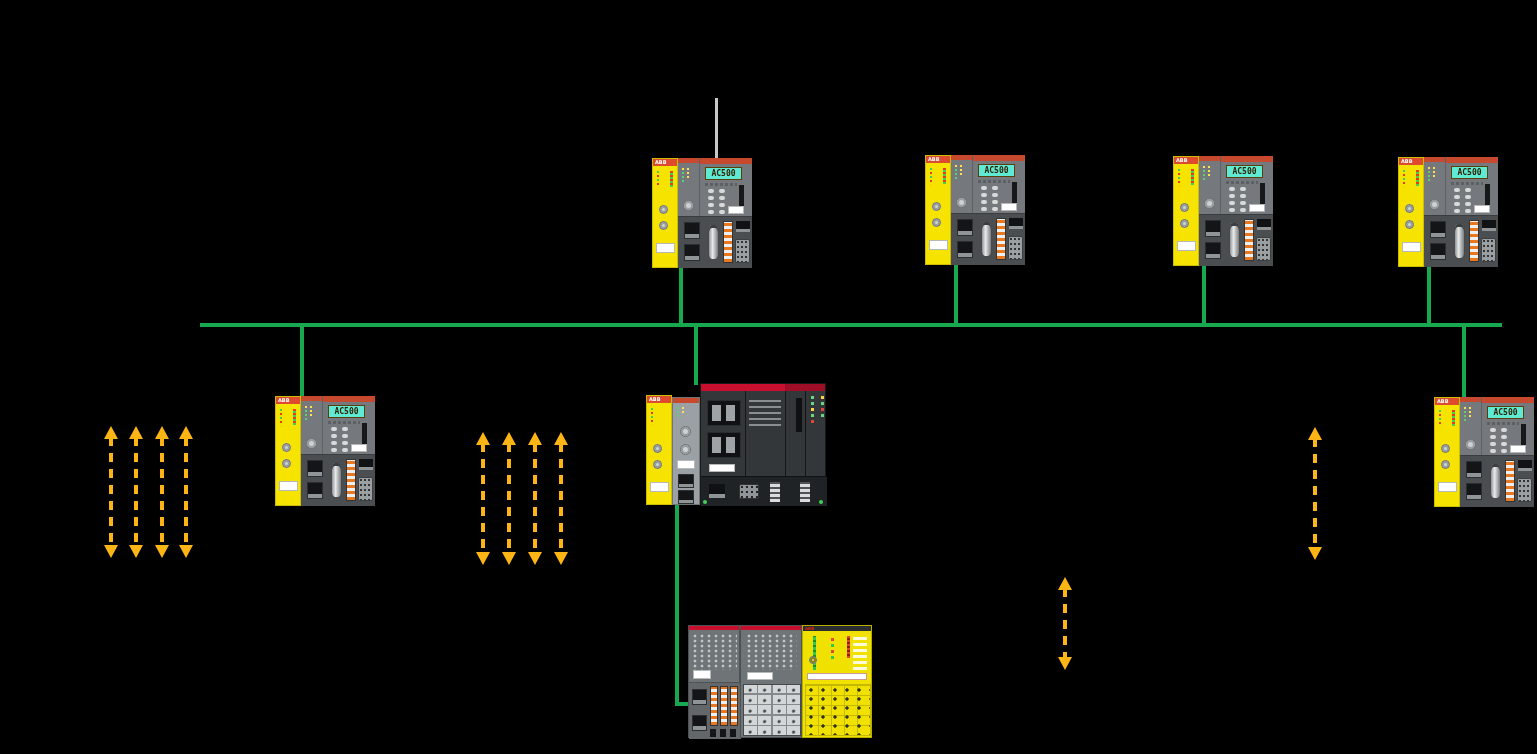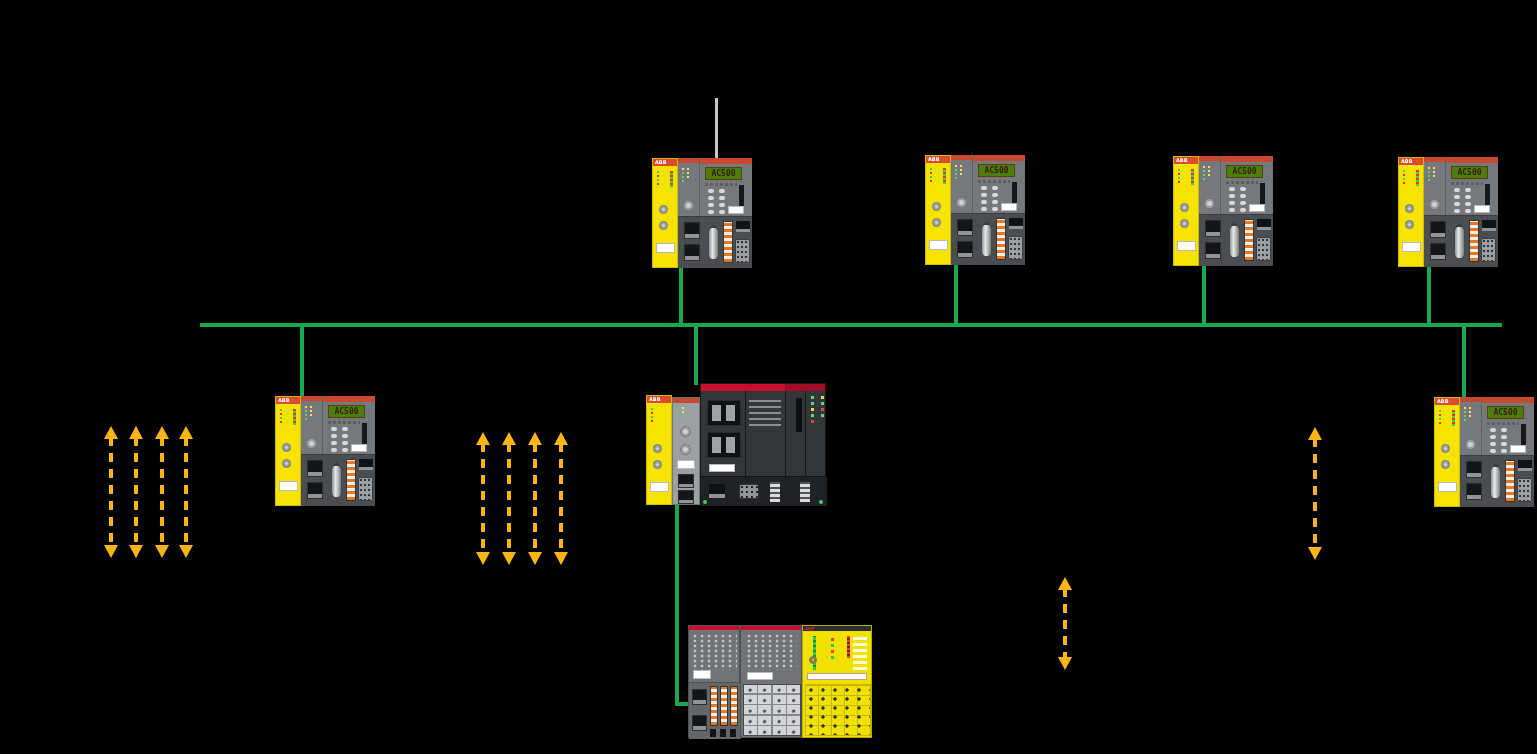--- a/index.html
+++ b/index.html
@@ -44,21 +44,21 @@
   .small .gmod{left:26px;top:0;width:22px;height:110px;background:#75797D;border-right:1px solid #5e6265;}
   .small .gm-head{left:0;top:0;width:100%;height:5px;background:#C74A2F;}
   .small .gm-leds{left:4px;top:10px;width:2px;height:2px;background:#ffe14d;
      box-shadow:5px 0 #ffe14d,0 4px #59d36b,5px 4px #ffe14d,0 8px #59d36b,5px 8px #ffe14d,0 12px #59d36b;}
   .small .gm-k1{left:5px;top:42px;width:11px;height:11px;}
   .small .gm-k2{left:5px;top:60px;width:11px;height:11px;}
   .small .gm-lbl{left:3px;top:78px;width:15px;height:9px;}
 
   .small .cpu{left:48px;top:0;width:52px;height:110px;background:#75797D;}
   .small .cpu-head{left:0;top:0;width:100%;height:6px;background:#C74A2F;}
-  .small .lcd{left:5px;top:9px;width:37px;height:13px;background:#4d7c0f;border:1px solid #5a4008;
+  .small .lcd{left:5px;top:9px;width:37px;height:13px;background:#5eead4;border:1px solid #5a4008;
               display:flex;align-items:center;justify-content:center;}
   .small .lcdtxt{position:static;font:bold 8px "DejaVu Sans Mono",monospace;color:#332200;}
   .small .tinytext{left:5px;top:25px;width:32px;height:3px;
      background:repeating-linear-gradient(90deg,#5c6062 0 3px,transparent 3px 5px);}
   .small .btns{left:8px;top:31px;width:6px;height:4px;background:#d7dadb;border-radius:2px;
      box-shadow:11px 0 #d7dadb,0 7px #d7dadb,11px 7px #d7dadb,0 14px #d7dadb,11px 14px #d7dadb,0 21px #d7dadb,11px 21px #d7dadb;}
   .small .slot{left:39px;top:27px;width:5px;height:24px;background:#17181a;}
   .small .cpu-lbl{left:28px;top:48px;width:16px;height:8px;}
 
   .small .lower{left:26px;top:58px;width:74px;height:52px;background:#4A4E51;border-top:1px solid #3a3d40;}

